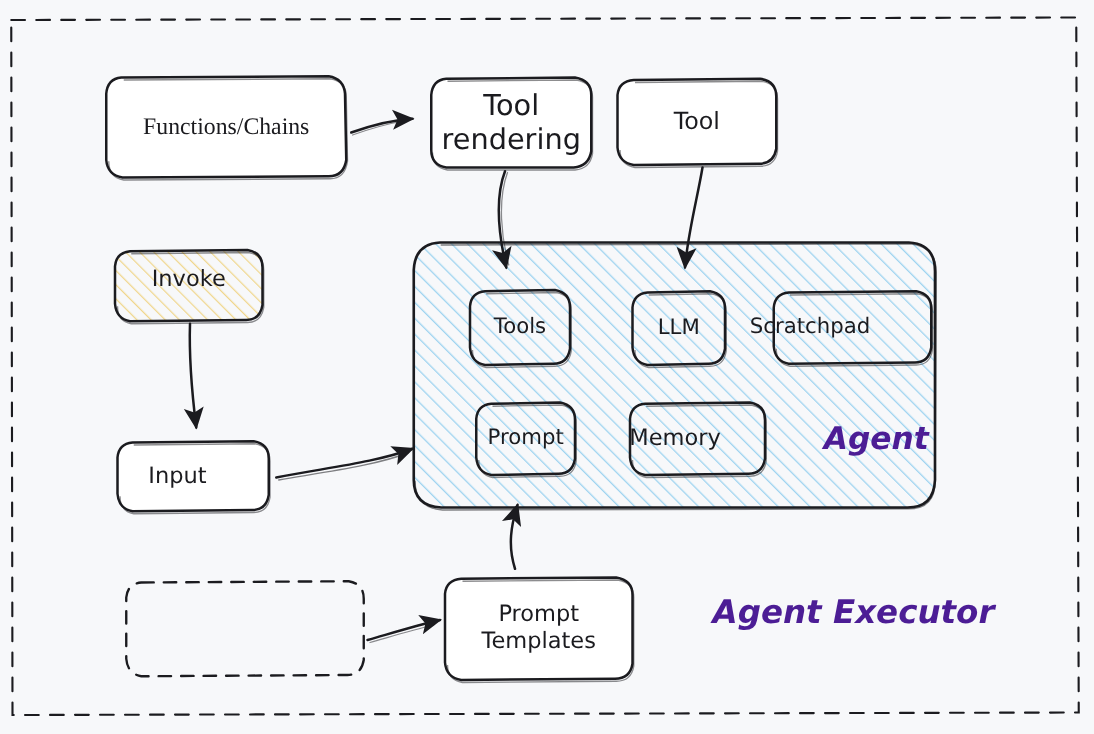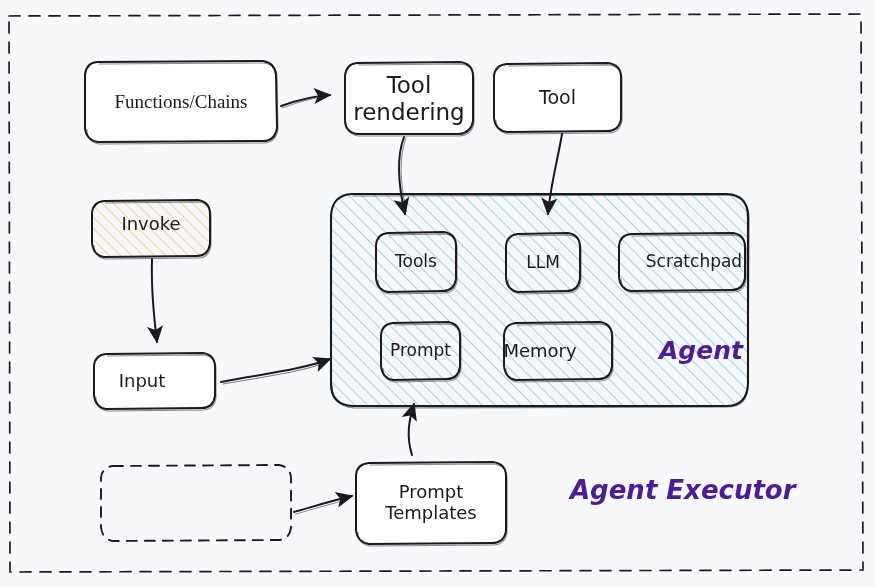--- a/index.html
+++ b/index.html
@@ -161,21 +161,21 @@
   <div class="node-label" style="left:494px;top:63px;width:127px;height:69px;font-size:19px;">Tool</div>
 
   <div class="node-label" style="left:92px;top:200px;width:118px;height:49px;font-size:18px;">Invoke</div>
 
   <div class="node-label" style="left:94px;top:353px;width:96px;height:56px;font-size:18px;">Input</div>
 
   <div class="node-label" style="left:376px;top:232px;width:80px;height:60px;font-size:17px;">Tools</div>
 
   <div class="node-label" style="left:506px;top:233px;width:74px;height:59px;font-size:17px;">LLM</div>
 
-  <div class="node-label" style="left:631px;top:233px;width:126px;height:58px;font-size:17px;">Scratchpad</div>
+  <div class="node-label" style="left:585px;top:233px;width:126px;height:58px;font-size:17px;">Scratchpad</div>
 
   <div class="node-label" style="left:381px;top:322px;width:79px;height:58px;font-size:17px;">Prompt</div>
 
   <div class="node-label" style="left:476px;top:322px;width:128px;height:58px;font-size:18px;">Memory</div>
 
 
   <div class="node-label" style="left:356px;top:462px;width:150px;height:82px;font-size:18px;flex-direction:column;">
     <span>Prompt</span>
     <span>Templates</span>
   </div>

